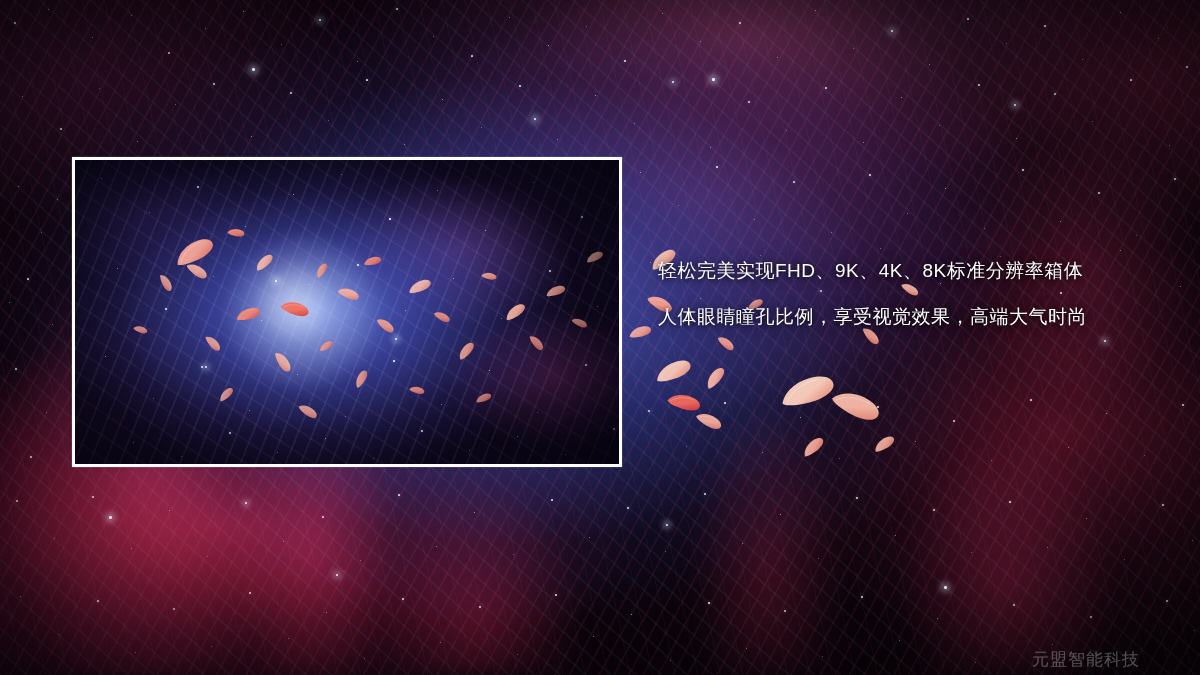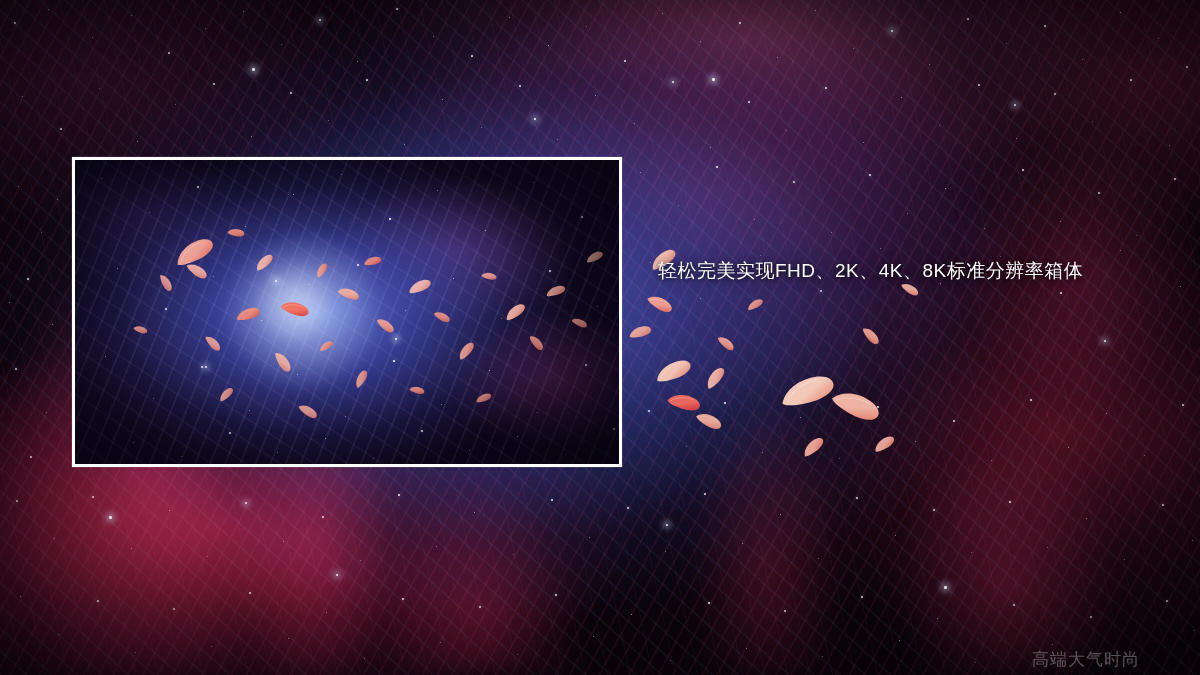--- a/index.html
+++ b/index.html
@@ -962,18 +962,19 @@
             <path d="M3,31 C14,9 44,0 70,4 C90,7 99,17 97,26 C95,38 72,45 48,43 C26,41 9,38 3,31 Z" fill="url(#pg28)"></path>
             <path d="M12,30 C26,14 52,7 74,10" fill="none" stroke="rgba(255,255,255,.28)" stroke-width="2.5"></path>
           </svg>
         </div>
       </div>
     <div class="vig"></div>
   </div>
 
 
   <div id="body-copy" style="left: 658px; top: 258px; font-size: 19px; color: rgb(255, 255, 255);">
-    <div class="line">轻松完美实现FHD、2K、4K、8K标准分辨率箱体</div>
+    <div class="line">轻松完美实现FHD、9K、4K、8K标准分辨率箱体</div>
+    <div class="line">人体眼睛瞳孔比例，享受视觉效果，高端大气时尚</div>
   </div>
 
-  <div id="watermark" style="left: 1032px; top: 648px; color: rgba(255, 255, 255, 0.3);">高端大气时尚</div>
+  <div id="watermark" style="left: 1032px; top: 648px; color: rgba(255, 255, 255, 0.3);">元盟智能科技</div>
 
 </div>
 
 </body></html>

